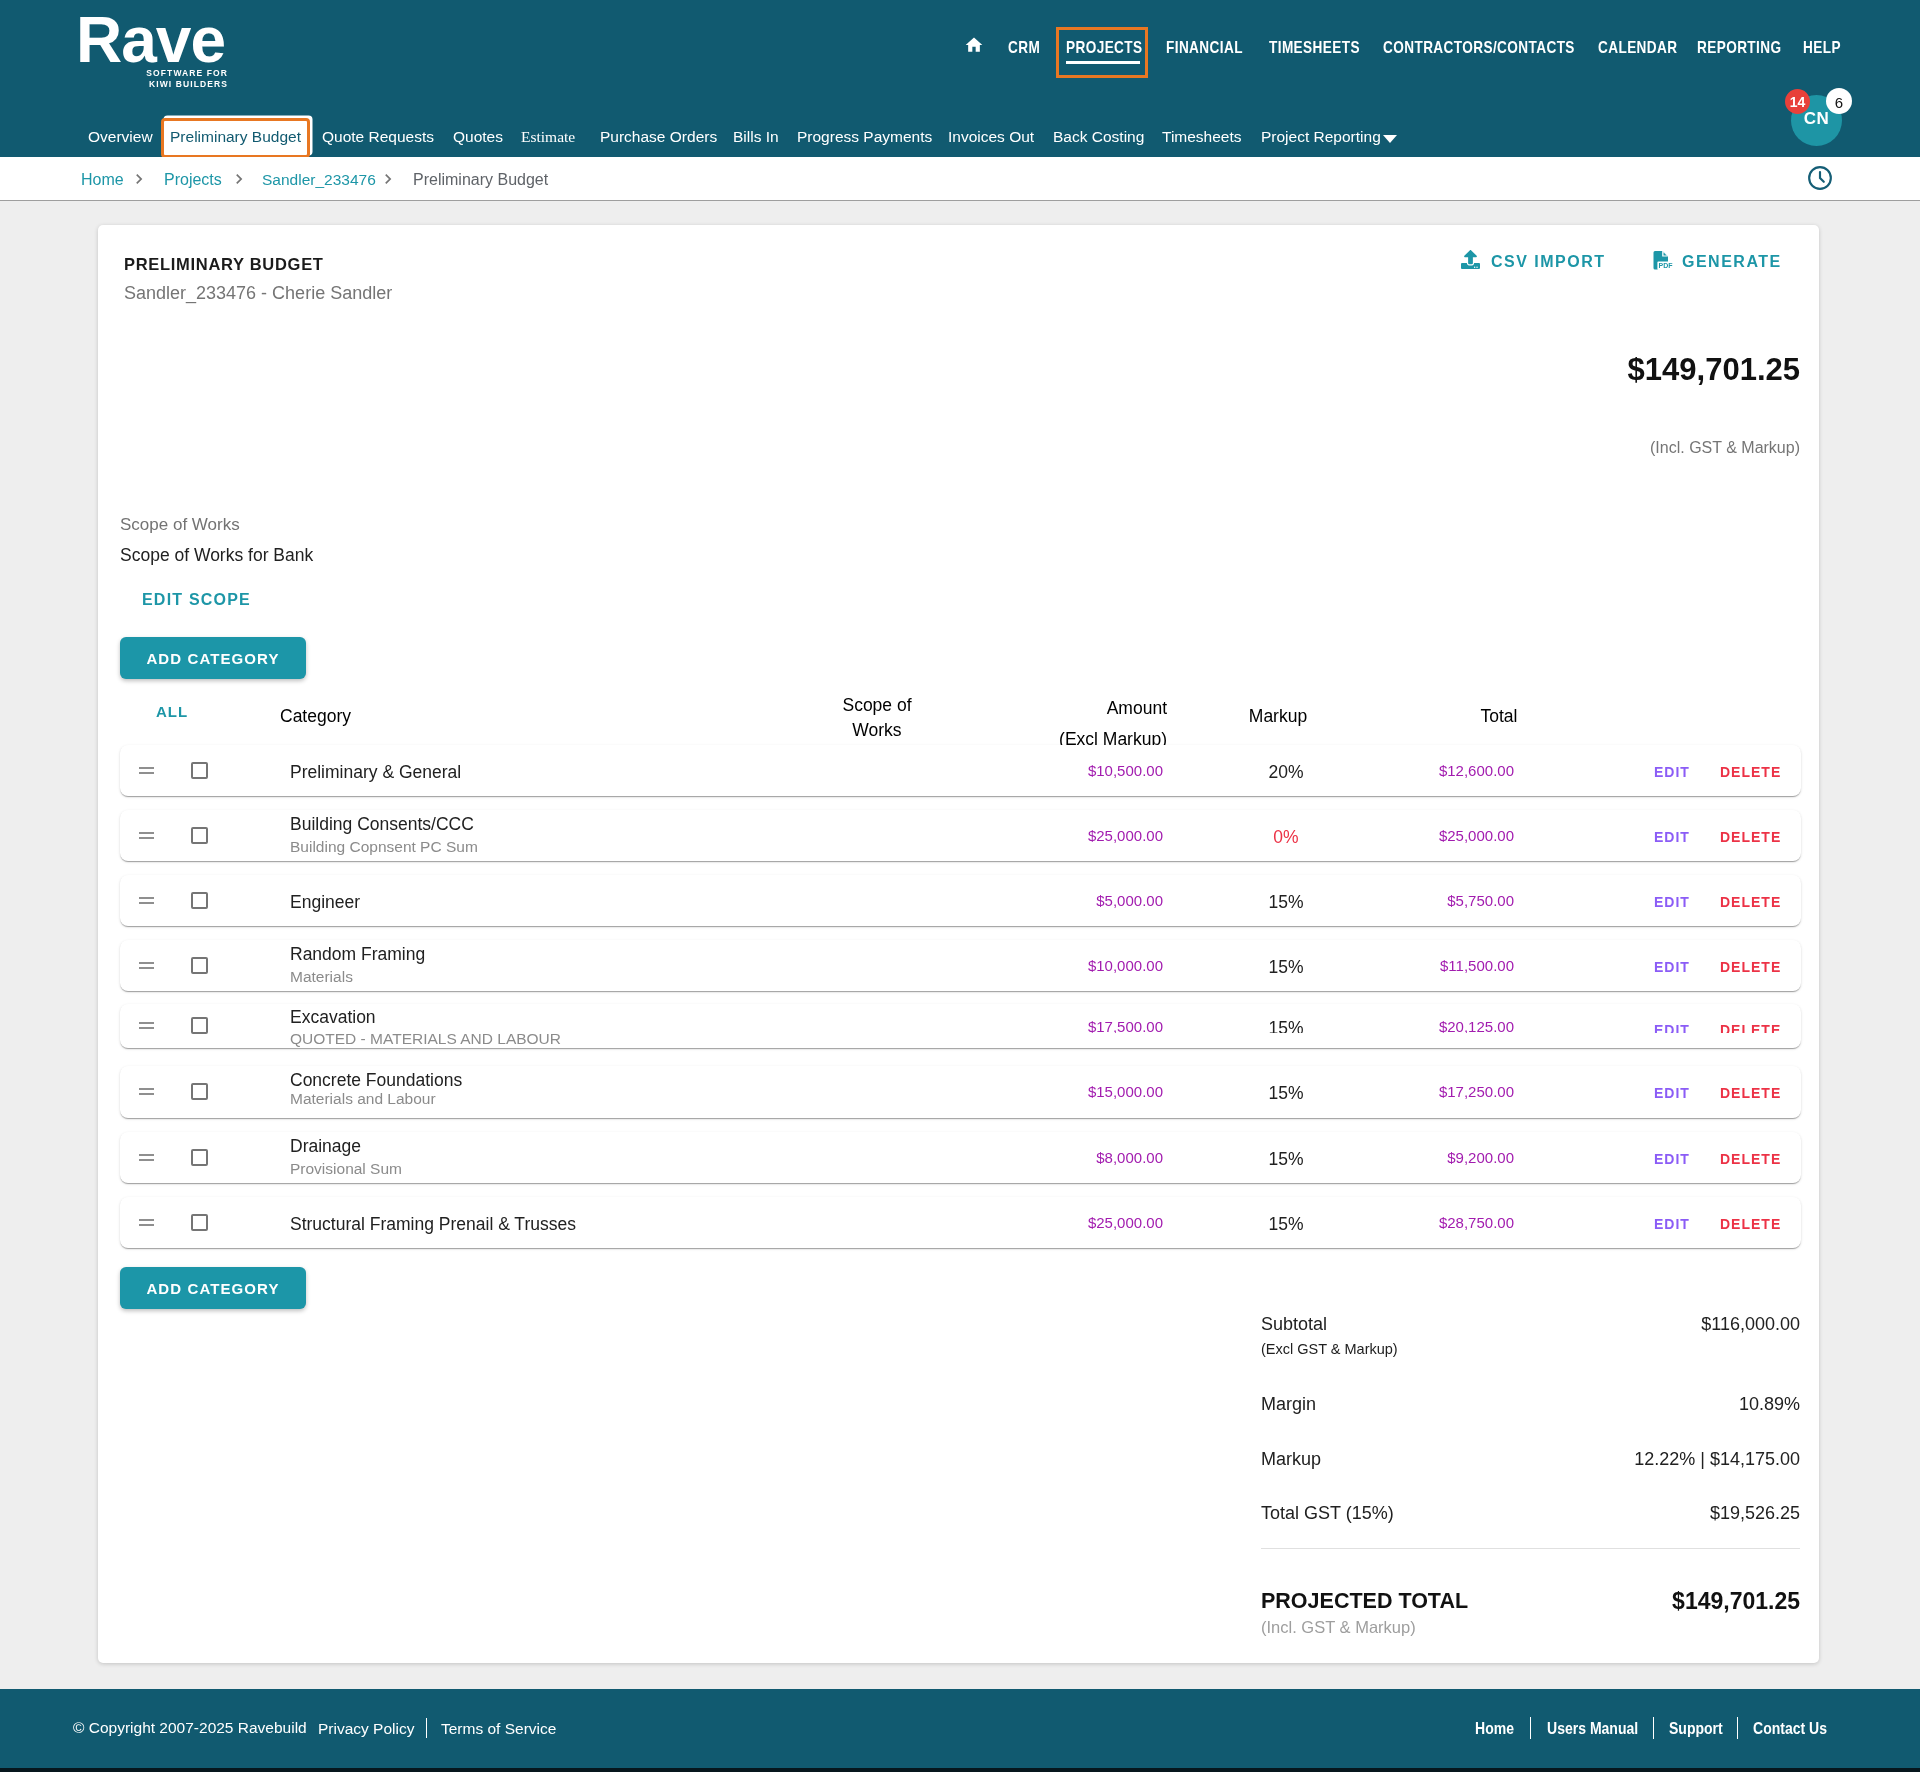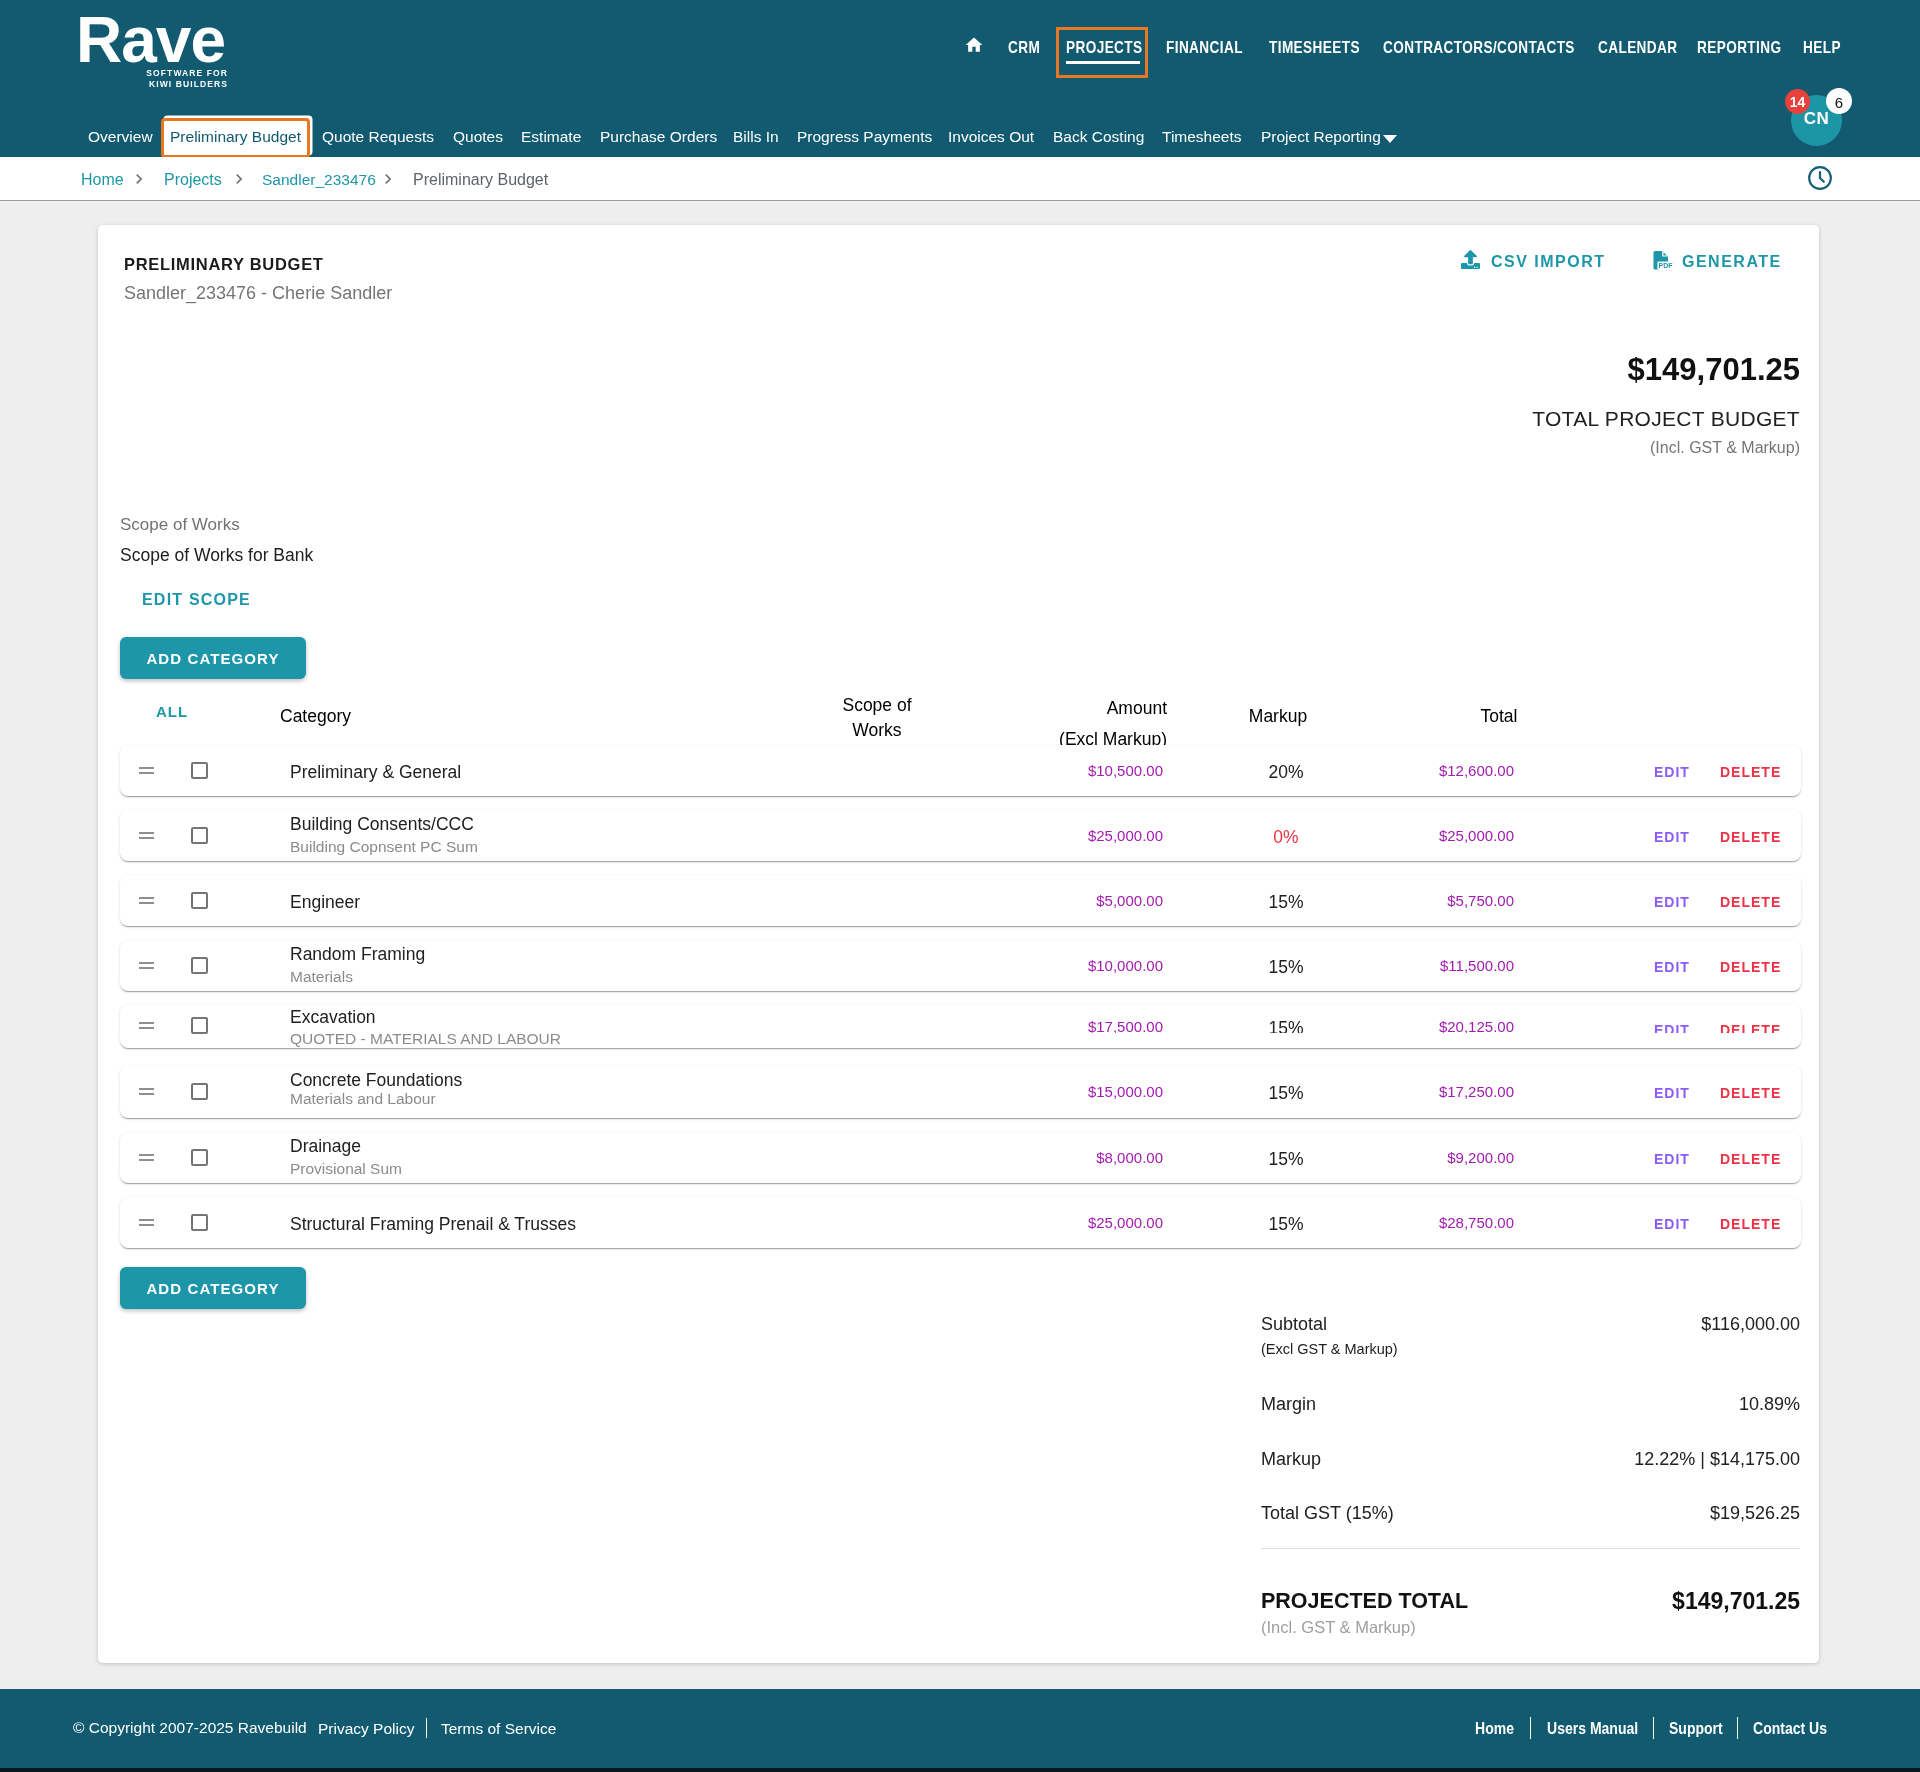--- a/index.html
+++ b/index.html
@@ -53,21 +53,21 @@
   <div class="abs" style="left:1785px;top:89px;width:25px;height:25px;border-radius:50%;background:#e8403a;"></div>
   <div class="abs" style="left:1785px;top:94px;width:25px;text-align:center;color:#fff;font-weight:bold;font-size:14px;">14</div>
   <div class="abs" style="left:1826px;top:88px;width:26px;height:26px;border-radius:50%;background:#fff;"></div>
   <div class="abs" style="left:1826px;top:94px;width:26px;text-align:center;color:#111;font-size:15px;">6</div>
 
   <div class="abs sub" style="left:88px;top:128px;">Overview</div>
   <div class="abs" style="left:161px;top:118px;width:149px;height:40px;background:#fff;border:3px solid #e87722;border-radius:4px;box-shadow:2.5px -2.5px 0 0 #fff;"></div>
   <div class="abs" style="left:161px;top:128px;width:149px;text-align:center;color:#115a70;font-size:15.5px;">Preliminary Budget</div>
   <div class="abs sub" style="left:322px;top:128px;">Quote Requests</div>
   <div class="abs sub" style="left:453px;top:128px;">Quotes</div>
-  <div class="abs sub" style="left:521px;top:128px;">Estimate</div>
+  <div class="abs sub" style="left:521px;top:128px;font-family:Liberation Serif, serif;">Estimate</div>
   <div class="abs sub" style="left:600px;top:128px;">Purchase Orders</div>
   <div class="abs sub" style="left:733px;top:128px;">Bills In</div>
   <div class="abs sub" style="left:797px;top:128px;">Progress Payments</div>
   <div class="abs sub" style="left:948px;top:128px;">Invoices Out</div>
   <div class="abs sub" style="left:1053px;top:128px;">Back Costing</div>
   <div class="abs sub" style="left:1162px;top:128px;">Timesheets</div>
   <div class="abs sub" style="left:1261px;top:128px;">Project Reporting</div>
   <div class="abs" style="left:1383px;top:134.5px;width:0;height:0;border-left:7px solid transparent;border-right:7px solid transparent;border-top:8px solid #fff;"></div>
 
   <div class="abs" style="left:0;top:157px;width:1920px;height:44px;background:#fff;border-bottom:1.5px solid #9e9e9e;"></div>
@@ -101,21 +101,20 @@
   <svg class="abs" style="left:1652px;top:250px;" width="21" height="20" viewBox="0 0 21 20">
       <path d="M3 1h7.5L16 6.5V18a1.5 1.5 0 0 1-1.5 1.5H3A1.5 1.5 0 0 1 1.5 18V2.5A1.5 1.5 0 0 1 3 1z" fill="#1d96a7"></path>
       <path d="M10.2 0.6l5.8 5.8h-5.8z" fill="#fff"></path>
       <path d="M11.5 2.2l3.2 3.2h-3.2z" fill="#1d96a7"></path>
       <rect x="5.4" y="11.6" width="15" height="8.4" rx="1" fill="#fff"></rect>
       <text x="6.5" y="18.3" font-family="Liberation Sans" font-weight="bold" font-size="7" fill="#1d96a7">PDF</text>
     </svg>
   <div class="abs tz" style="left:1682px;top:253px;font-size:16px;font-weight:bold;letter-spacing:1.5px;">GENERATE</div>
 
   <div class="abs" style="left:1000px;top:352px;width:800px;text-align:right;font-size:31px;font-weight:bold;color:#111;">$149,701.25</div>
-  <div class="abs" style="left:1000px;top:407px;width:800px;text-align:right;font-size:21px;letter-spacing:.3px;color:#212121;">TOTAL PROJECT BUDGET</div>
   <div class="abs" style="left:1000px;top:439px;width:800px;text-align:right;font-size:16px;color:#757575;">(Incl. GST &amp; Markup)</div>
 
   <div class="abs" style="left:120px;top:515px;font-size:17px;font-weight:normal;color:#737373;">Scope of Works</div>
   <div class="abs" style="left:120px;top:545px;font-size:17.5px;color:#212121;">Scope of Works for Bank</div>
   <div class="abs tz" style="left:142px;top:591px;font-size:16px;font-weight:bold;letter-spacing:1.2px;">EDIT SCOPE</div>
 
   <div class="abs" style="left:120px;top:637px;width:186px;height:42px;background:#1c96a8;border-radius:6px;box-shadow:0 2px 4px rgba(0,0,0,.25);"></div>
   <div class="abs" style="left:120px;top:650px;width:186px;text-align:center;color:#fff;font-size:15px;font-weight:bold;letter-spacing:1.1px;">ADD CATEGORY</div>
 
   <div class="abs tz" style="left:156px;top:703px;font-size:15px;font-weight:bold;letter-spacing:1px;">ALL</div>

